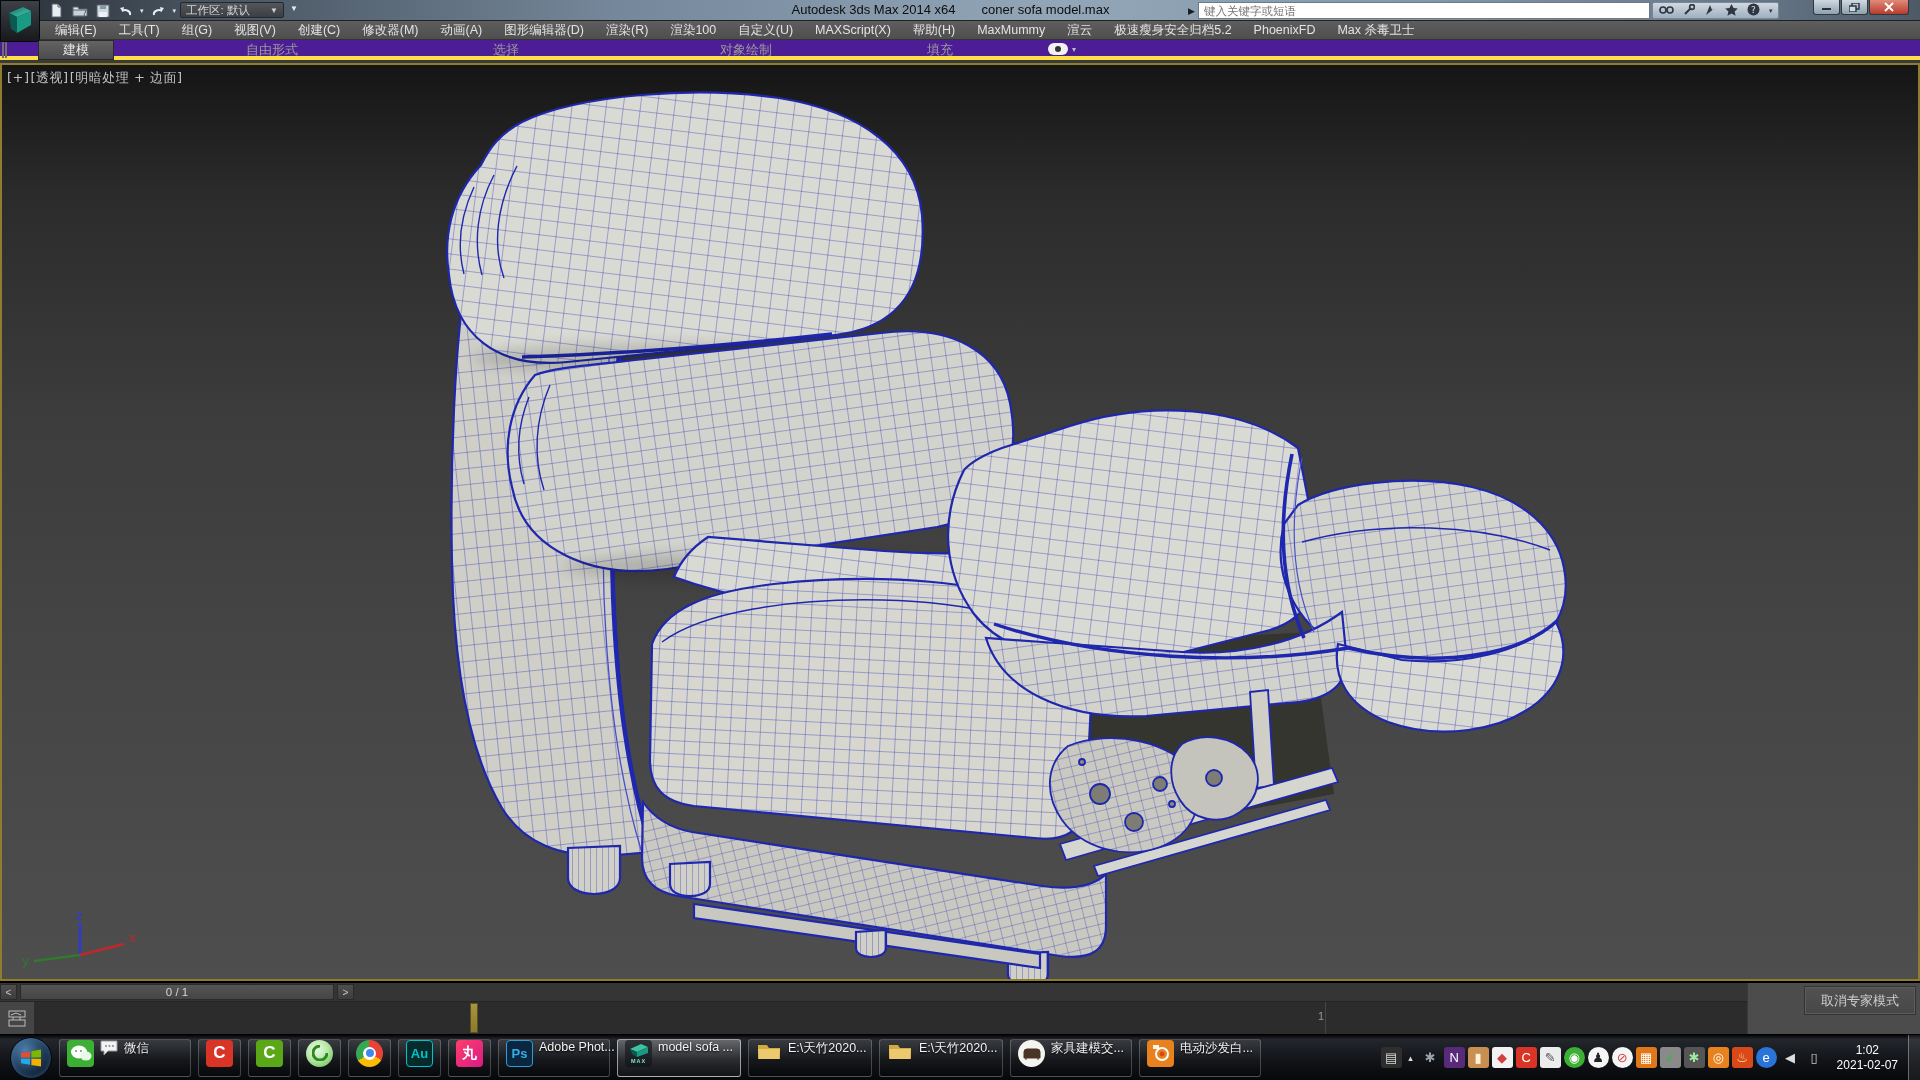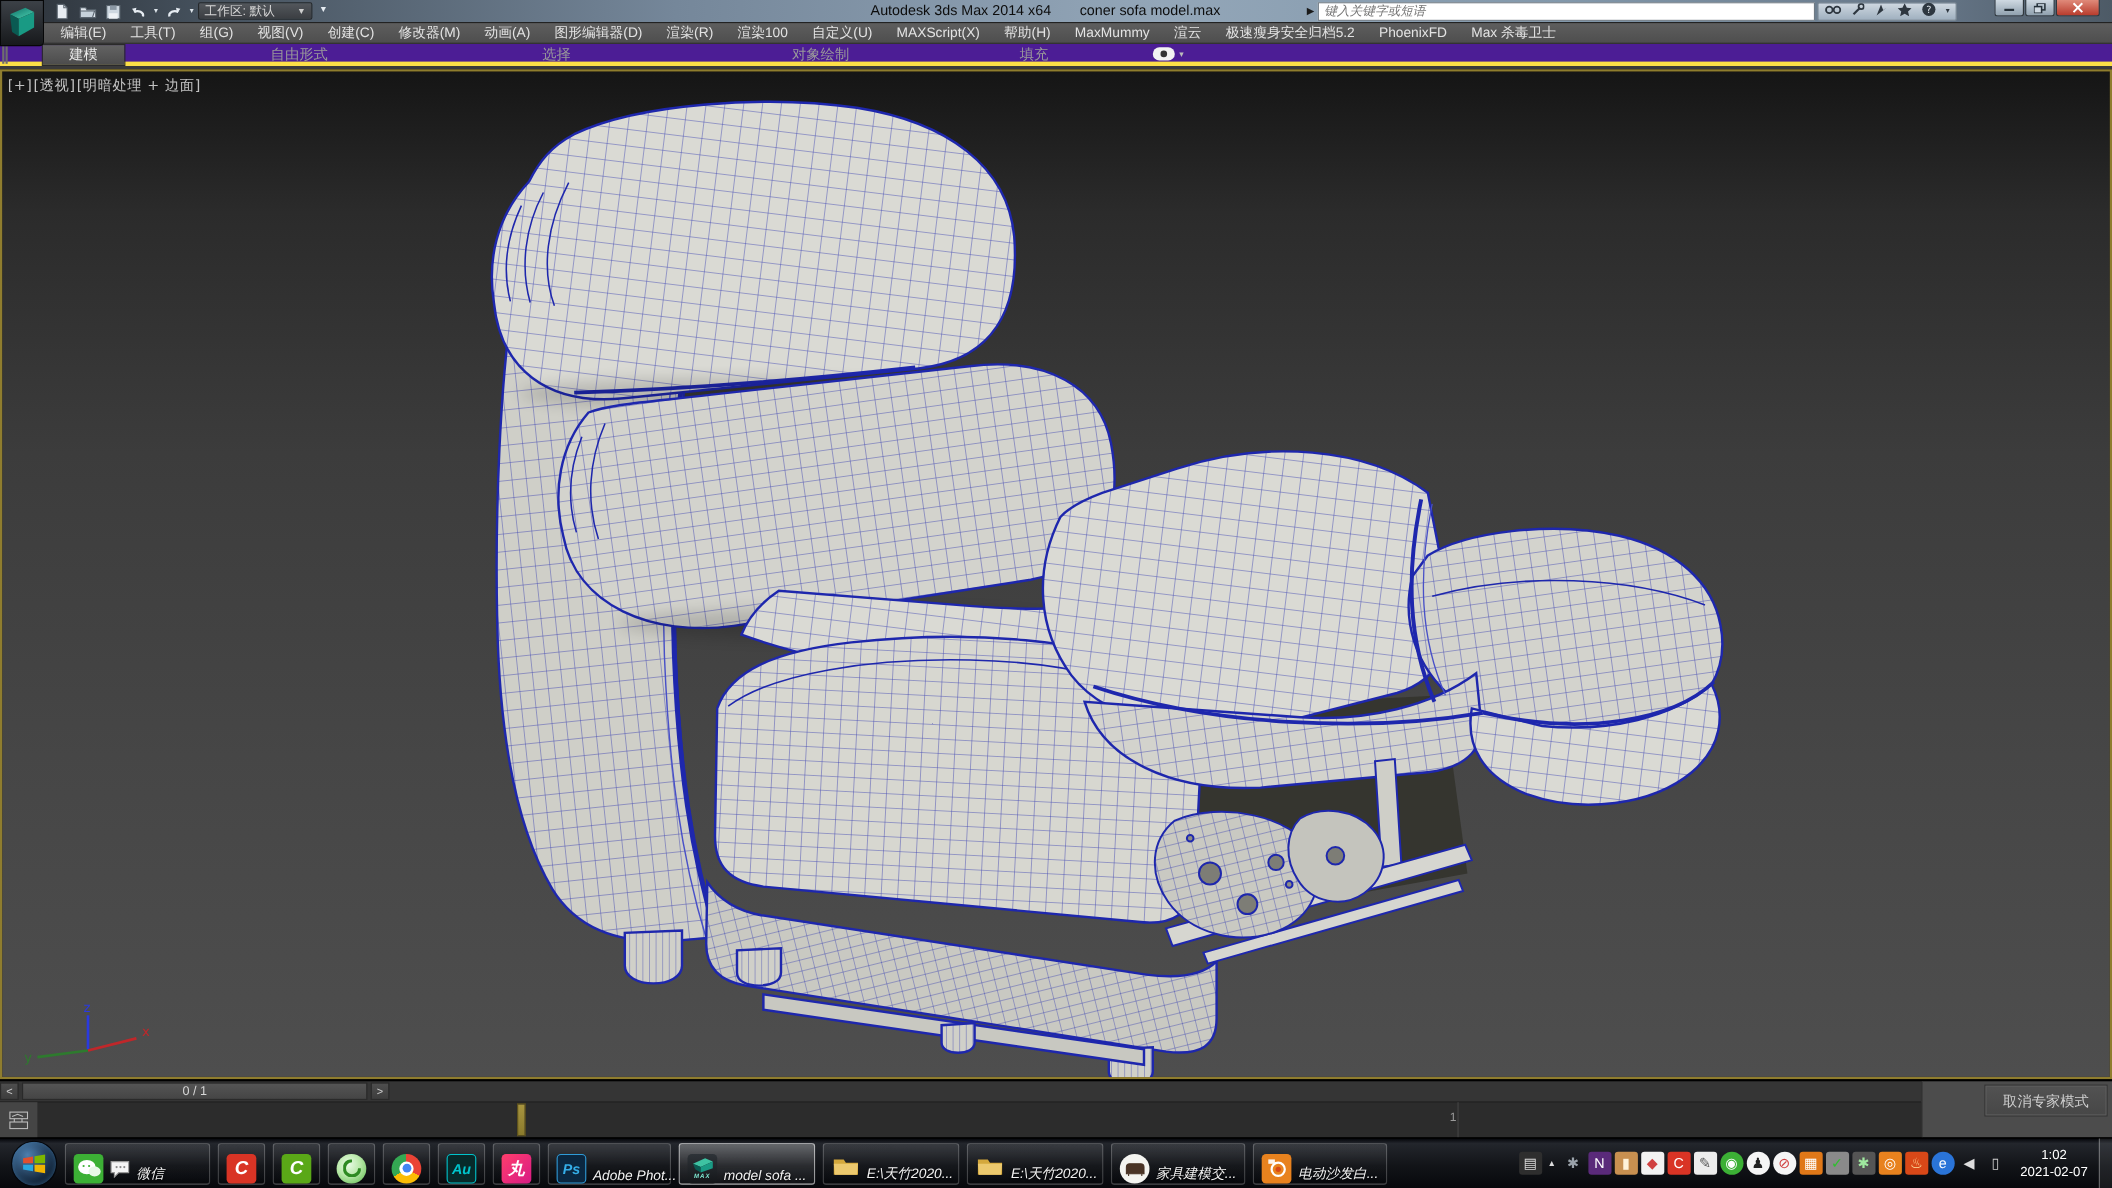--- a/index.html
+++ b/index.html
@@ -20,21 +20,21 @@
     background:linear-gradient(#53575c,#3b3e42); border:1px solid #25282b; border-radius:2px;
     color:#d6d6d6; font-size:11.5px; display:flex; align-items:center; padding:3px 5px; gap:6px; }
   #workspace .caret { margin-left:auto; font-size:8px; color:#cfcfcf; }
   #qat-flyout { position:absolute; left:290px; top:4px; color:#e6ecf2; font-size:8px; }
   #title-text { position:absolute; left:50%; transform:translateX(-53%); top:2px;
     font-size:13px; color:#0d0d0d; white-space:nowrap; }
   #title-text .doc { margin-left:26px;text-align:right; }
   #search-wrap { position:absolute; left:1188px; top:2px; height:17px; display:flex; align-items:center; }
   #search-arrow { color:#1a1a1a; font-size:9px; margin-right:3px; }
   #search-input { width:452px; height:17px; background:#fff; border:1px solid #6f7a84;
-    font-size:11.5px; font-style:italic; color:#555; padding:0 5px; }
+    font-size:11.5px; color:#555; padding:0 5px; }
   #infocenter { display:flex; align-items:center; height:17px; margin-left:2px; padding:0 6px; gap:9px;
     background:linear-gradient(#cfd8e1,#9fb0bf); border:1px solid #7b8894; border-radius:2px; }
   #win-buttons { position:absolute; left:1812px; top:0; display:flex; }
   .winbtn { width:27px; height:15px; border:1px solid #30373d; border-top:none;
     background:linear-gradient(#cfd9e2,#8fa0ae); border-radius:0 0 3px 3px;
     display:flex; align-items:center; justify-content:center; margin-left:1px; }
   .winbtn.close { width:40px; background:linear-gradient(#e08a7a,#b83b2c); }
 
   
   #menubar { position:absolute; left:0; top:21px; width:1920px; height:19px;
@@ -94,21 +94,21 @@
   #taskbar { position:absolute; left:0; top:1034px; width:1920px; height:46px;
     background:linear-gradient(#04050a,#23262c 10%,#121418 55%,#07080c 100%);
     border-top:1px solid #000; display:flex; align-items:center; }
   #start-orb { width:42px; height:42px; border-radius:50%; margin-left:10px; flex:none;
     background:radial-gradient(circle at 35% 30%,#4d7faf,#14273c 65%,#060d16);
     border:1px solid #04070c; box-shadow:0 0 6px rgba(90,160,220,.5) inset;
     display:flex; align-items:center; justify-content:center; }
   .tbtn { height:38px; margin-left:7px; border-radius:3px; flex:none;
     border:1px solid rgba(255,255,255,.22);
     background:linear-gradient(rgba(255,255,255,.10),rgba(255,255,255,.02) 55%,rgba(0,0,0,.15));
-    display:flex; align-items:flex-end; padding:0 7px; gap:6px;font-style:italic; }
+    display:flex; align-items:flex-start; padding:0 7px; gap:6px; }
   .tbtn.active { border-color:rgba(255,255,255,.55);
     background:linear-gradient(rgba(255,255,255,.30),rgba(255,255,255,.10) 55%,rgba(255,255,255,.04)); }
   .tbtn .lbl { color:#f2f2f2; font-size:12.5px; white-space:nowrap; text-shadow:0 1px 2px #000; }
   .appico { width:27px; height:27px; border-radius:4px; flex:none;
     display:flex; align-items:center; justify-content:center; font-weight:bold; }
   #tray { margin-left:auto; display:flex; align-items:center; height:46px; }
   .trayicon { width:21px; height:21px; margin-left:3px; border-radius:3px; flex:none;
     display:flex; align-items:center; justify-content:center; font-size:13px; }
   #clock { color:#fff; font-size:12px; text-align:center; line-height:15px; margin:0 10px 0 12px; white-space:nowrap; }
   #show-desktop { width:12px; height:46px; background:rgba(255,255,255,.07);

